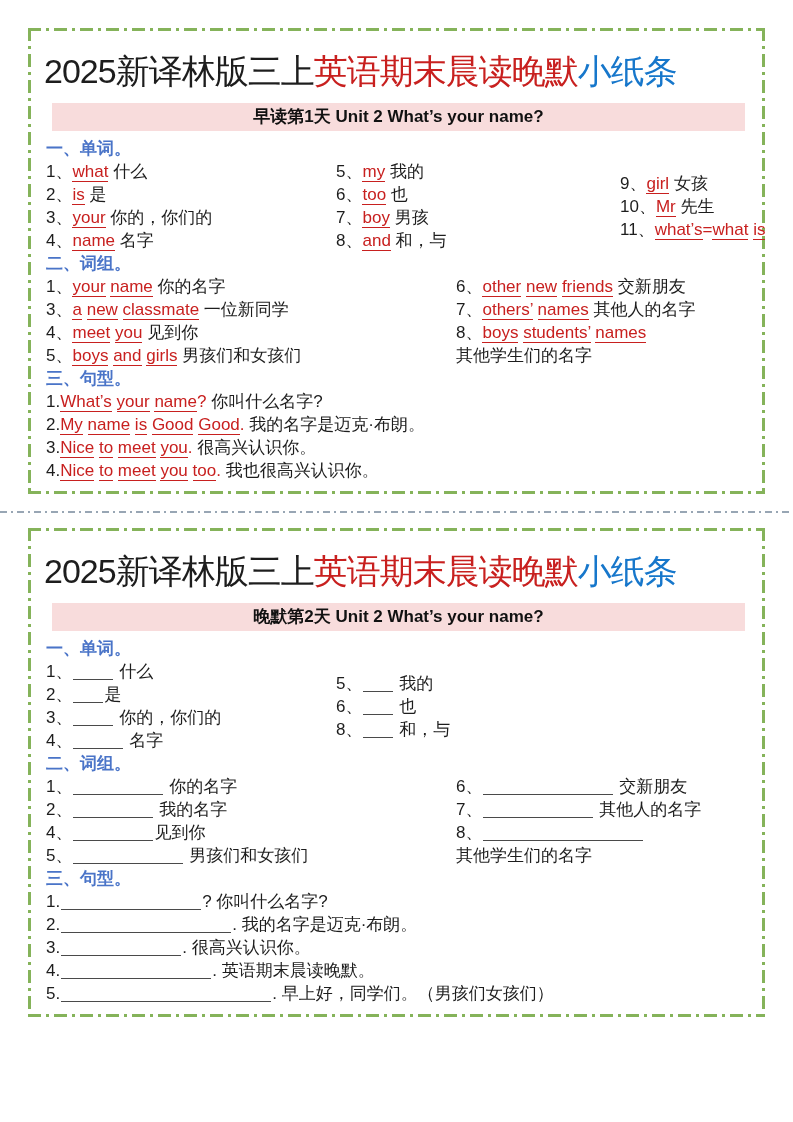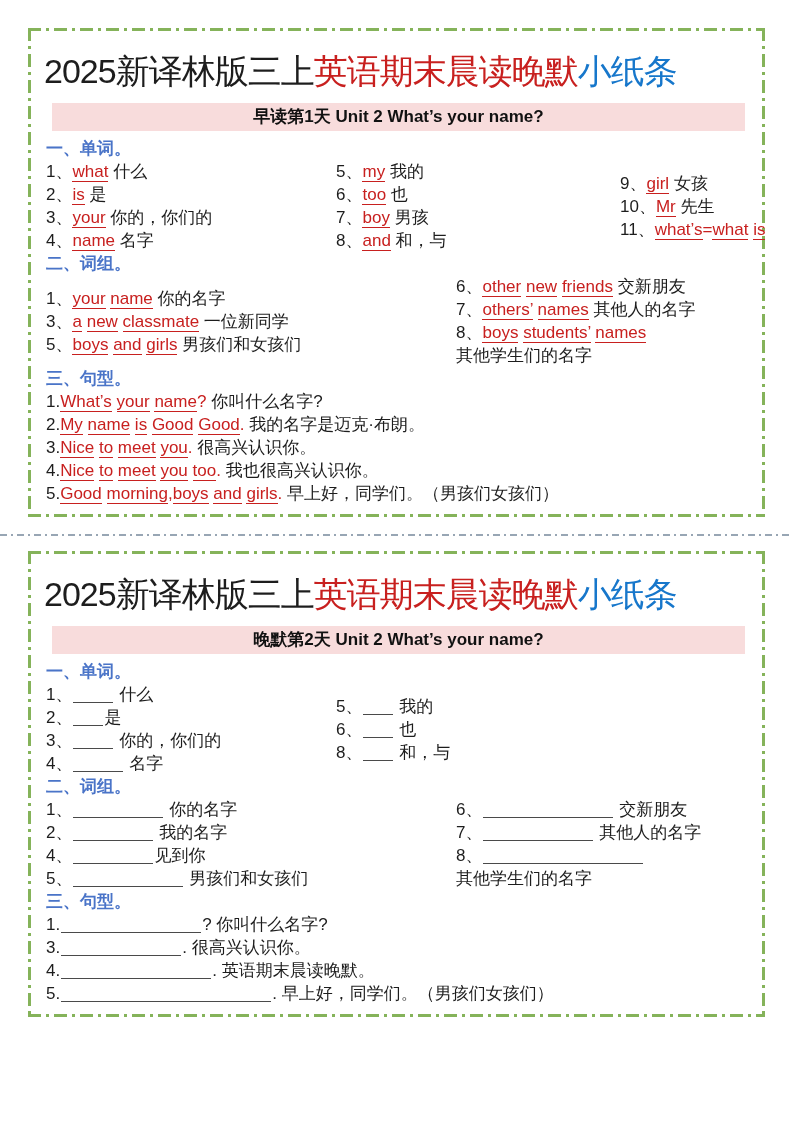--- a/index.html
+++ b/index.html
@@ -108,36 +108,36 @@
             <div class="item"><span class="num">9、</span><span class="en-word">girl</span> <span class="zh">女孩</span></div>
             <div class="item"><span class="num">10、</span><span class="en-word">Mr</span> <span class="zh">先生</span></div>
             <div class="item"><span class="num">11、</span><span class="en-word">what’s</span><span class="en-plain">=</span><span class="en-word">what</span> <span class="en-word">is</span></div>
           </div>
         </div>
       <div class="sec">二、词组。</div>
       <div class="cols phrases" id="s1-phrases">
           <div class="col">
             <div class="item"><span class="num">1、</span><span class="en-word">your</span> <span class="en-word">name</span> <span class="zh">你的名字</span></div>
             <div class="item"><span class="num">3、</span><span class="en-word">a</span> <span class="en-word">new</span> <span class="en-word">classmate</span> <span class="zh">一位新同学</span></div>
+            <div class="item"><span class="num">4、</span><span class="en-word">meet</span> <span class="en-word">you</span> <span class="zh">见到你</span></div>
             <div class="item"><span class="num">5、</span><span class="en-word">boys</span> <span class="en-word">and</span> <span class="en-word">girls</span> <span class="zh">男孩们和女孩们</span></div>
           </div>
           <div class="col">
             <div class="item"><span class="num">6、</span><span class="en-word">other</span> <span class="en-word">new</span> <span class="en-word">friends</span> <span class="zh">交新朋友</span></div>
             <div class="item"><span class="num">7、</span><span class="en-word">others’</span> <span class="en-word">names</span> <span class="zh">其他人的名字</span></div>
             <div class="item"><span class="num">8、</span><span class="en-word">boys</span> <span class="en-word">students’</span> <span class="en-word">names</span></div>
             <div class="item"><span class="zh">其他学生们的名字</span></div>
           </div>
         </div>
       <div class="sec">三、句型。</div>
       <div class="rows" id="s1-sentences">
           <div class="item"><span class="num">1.</span><span class="en-word">What’s</span> <span class="en-word">your</span> <span class="en-word">name</span><span class="en-plain">?</span> <span class="zh">你叫什么名字?</span></div>
           <div class="item"><span class="num">2.</span><span class="en-word">My</span> <span class="en-word">name</span> <span class="en-word">is</span> <span class="en-word">Good</span> <span class="en-word">Good</span><span class="en-plain">.</span> <span class="zh">我的名字是迈克·布朗。</span></div>
           <div class="item"><span class="num">3.</span><span class="en-word">Nice</span> <span class="en-word">to</span> <span class="en-word">meet</span> <span class="en-word">you</span><span class="en-plain">.</span> <span class="zh">很高兴认识你。</span></div>
           <div class="item"><span class="num">4.</span><span class="en-word">Nice</span> <span class="en-word">to</span> <span class="en-word">meet</span> <span class="en-word">you</span> <span class="en-word">too</span><span class="en-plain">.</span> <span class="zh">我也很高兴认识你。</span></div>
-          <div class="item"><span class="num">5.</span><span class="en-word">Good</span> <span class="en-word">morning</span><span class="en-plain">,</span><span class="en-word">boys</span> <span class="en-word">and</span> <span class="en-word">girls</span><span class="en-plain">.</span> <span class="zh">早上好，同学们。（男孩们女孩们）</span></div>
         </div>
     </div>
   </section>
 
   <div class="cut-line"></div>
 
   <section class="sheet">
     <h1 class="doc-title"><span class="tp0">2025新译林版三上</span><span class="tp1">英语期末晨读晚默</span><span class="tp2">小纸条</span></h1>
     <div class="banner">晚默第2天 Unit 2 What’s your name?</div>
     <div class="content">
@@ -166,20 +166,21 @@
           <div class="col">
             <div class="item"><span class="num">6、</span><span class="blank" style="width: 130px;"></span><span class="zh"> 交新朋友</span></div>
             <div class="item"><span class="num">7、</span><span class="blank" style="width: 110px;"></span><span class="zh"> 其他人的名字</span></div>
             <div class="item"><span class="num">8、</span><span class="blank" style="width: 160px;"></span></div>
             <div class="item"><span class="zh">其他学生们的名字</span></div>
           </div>
         </div>
       <div class="sec">三、句型。</div>
       <div class="rows" id="s2-sentences">
           <div class="item"><span class="num">1.</span><span class="blank" style="width: 140px;"></span><span class="zh">? 你叫什么名字?</span></div>
+          <div class="item"><span class="num">2.</span><span class="blank" style="width: 170px;"></span><span class="zh">. 我的名字是迈克·布朗。</span></div>
           <div class="item"><span class="num">3.</span><span class="blank" style="width: 120px;"></span><span class="zh">. 很高兴认识你。</span></div>
           <div class="item"><span class="num">4.</span><span class="blank" style="width: 150px;"></span><span class="zh">. 英语期末晨读晚默。</span></div>
           <div class="item"><span class="num">5.</span><span class="blank" style="width: 210px;"></span><span class="zh">. 早上好，同学们。（男孩们女孩们）</span></div>
         </div>
     </div>
   </section>
 
 </div>
 
 </body></html>

